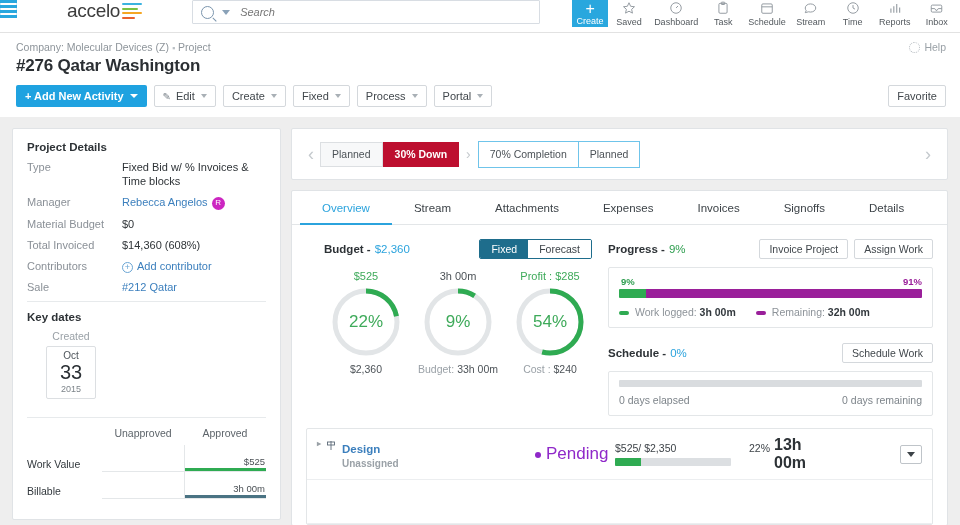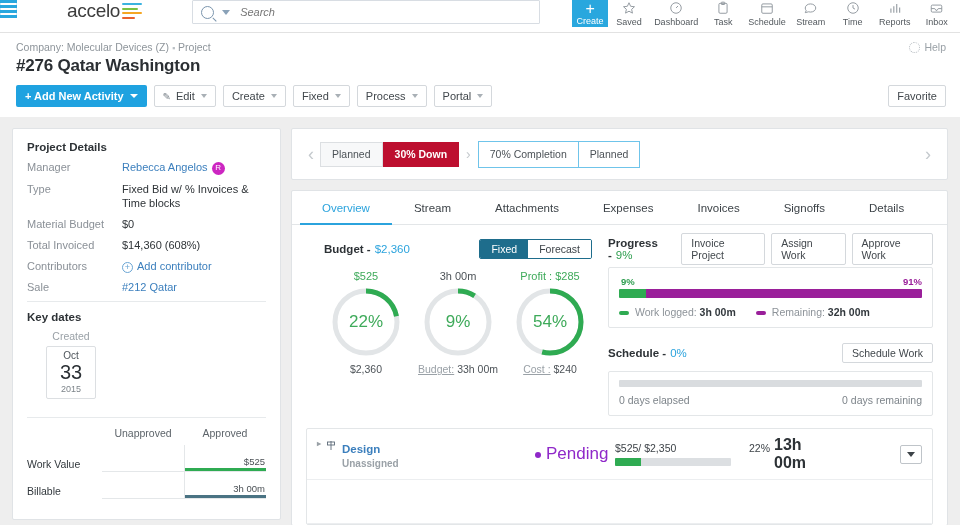--- a/index.html
+++ b/index.html
@@ -174,21 +174,21 @@
   .donut-col { text-align: center; width: 80px; }
   .donut-top { font-size: 11px; color: #3eaa5a; margin-bottom: 4px; }
   .donut-top.grey { color: #4d5358; }
   .donut-wrap { position: relative; width: 72px; height: 72px; margin: 0 auto; }
   .donut-wrap svg { display: block; transform: rotate(-90deg); }
   .donut-lbl {
     position: absolute; inset: 0; display: flex; align-items: center; justify-content: center;
     font-size: 17px; color: #3eaa5a;
   }
   .donut-bot { font-size: 10.5px; color: #4d5358; margin-top: 5px; }
-  .donut-bot .mut { color: #9aa1a7; text-decoration: underline; }
+  .donut-bot .mut { color: #9aa1a7; }
 
   .btn-row { display: flex; gap: 6px; margin-left: auto; }
   .btn-out {
     border: 1px solid #d4d8dc; background: #fff; font-size: 10.5px; color: #41474c;
     padding: 3px 9px; border-radius: 2px; cursor: pointer;
   }
 
   .barcard { border: 1px solid #e3e6e8; border-radius: 2px; margin-top: 7px; padding: 8px 10px 9px 10px; }
   .bar-caps { display: flex; justify-content: space-between; font-size: 9.5px; font-weight: bold; margin-bottom: 2px; }
   .cap-l { color: #2e9e4f; margin-left: 2px; }
@@ -407,27 +407,27 @@
     </div>
   </div>
 </div>
 
 <div class="body">
 
   <div class="card sidebar">
     <div class="sec-title">Project Details</div>
 
     <div class="detail-row">
+      <div class="detail-lbl">Type</div>
+      <div class="detail-val">Fixed Bid w/ % Invoices &amp; Time blocks</div>
+    </div>
+
+    <div class="detail-row">
       <div class="detail-lbl">Manager</div>
       <div class="detail-val link"><a href="#">Rebecca Angelos</a><span class="mini-avatar">R</span></div>
-    </div>
-
-    <div class="detail-row">
-      <div class="detail-lbl">Type</div>
-      <div class="detail-val">Fixed Bid w/ % Invoices &amp; Time blocks</div>
     </div>
 
     <div class="detail-row">
       <div class="detail-lbl">Material Budget</div>
       <div class="detail-val">$0</div>
     </div>
 
     <div class="detail-row">
       <div class="detail-lbl">Total Invoiced</div>
       <div class="detail-val">$14,360 (608%)</div>
@@ -562,21 +562,20 @@
         </div>
 
         <div class="panel-progress">
           <div class="panel-head">
             <div class="panel-title">
               <span>Progress -</span><span class="amt green">9%</span>
             </div>
             <div class="btn-row">
               <div class="btn-out">Invoice Project</div>
               <div class="btn-out">Assign Work</div>
-              <div class="btn-out">Approve Work</div>
             </div>
           </div>
 
           <div class="barcard">
             <div class="bar-caps">
               <span class="cap-l">9%</span>
               <span class="cap-r">91%</span>
             </div>
             <div class="stacked">
               <div class="a" style="width:9%;"></div>

